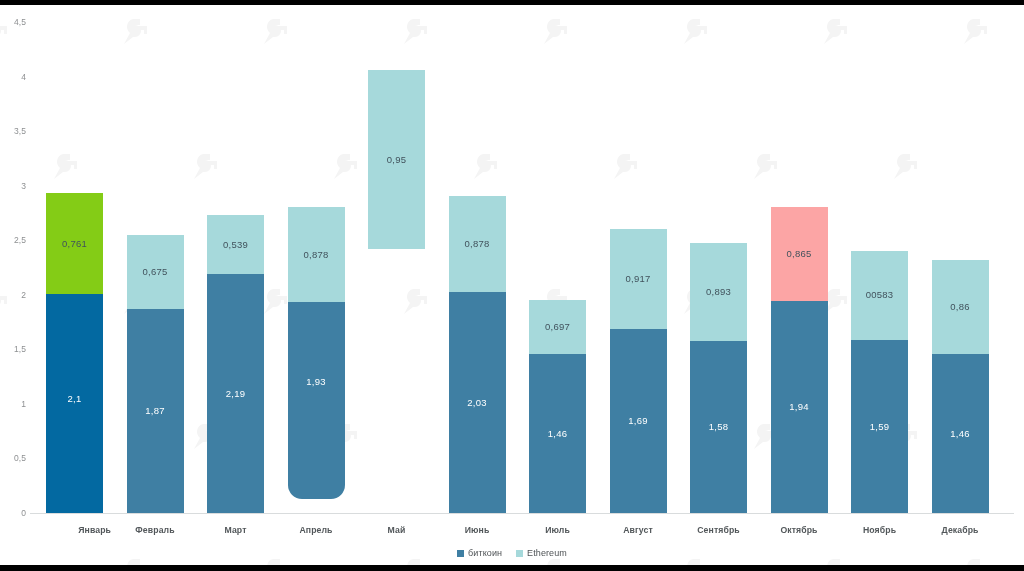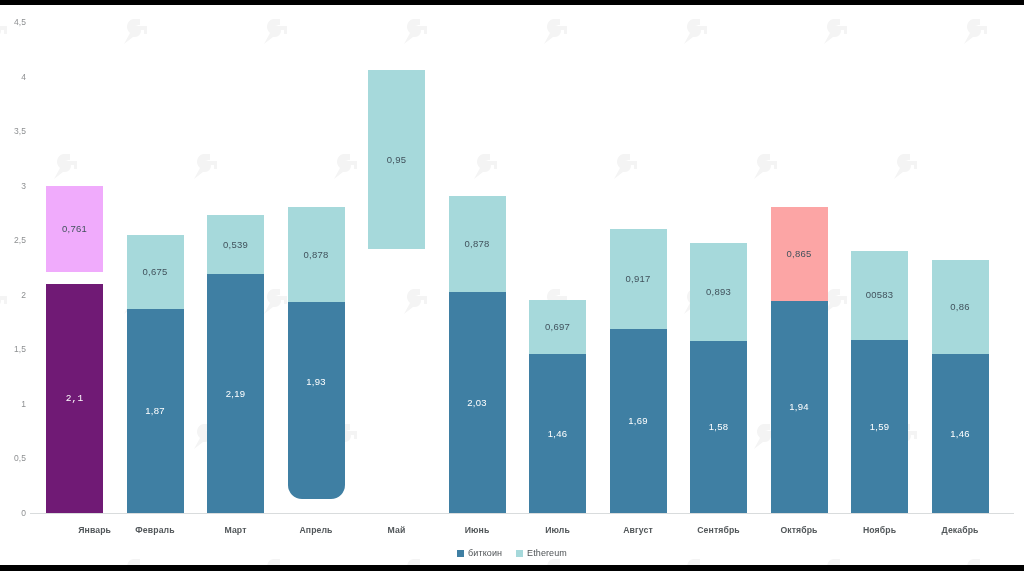--- a/index.html
+++ b/index.html
@@ -412,24 +412,24 @@
         <div class="y-tick-label" style="top: 180.667px;">3</div>
         <div class="y-tick-label" style="top: 126.111px;">3,5</div>
         <div class="y-tick-label" style="top: 71.5556px;">4</div>
         <div class="y-tick-label" style="top: 17px;">4,5</div>
       </div>
 
     <div class="baseline" id="baseline" style="top: 508px;"></div>
 
     <div class="bars-layer" id="bars-layer">
         <div class="bar-group" style="left: 46px; width: 57px; height: 312.167px; bottom: 30px;">
-          <div class="seg seg-btc" style="bottom: 0px; height: 229.133px; background: #701a75; font-family: Liberation Mono, monospace;">
+          <div class="seg seg-btc" style="bottom: 0px; height: 229.133px; background: #0369a1;">
             <span class="seg-label label-btc">2,1</span>
           </div>
-          <div class="seg seg-eth" style="bottom: 241px; height: 86px; background: #f0abfc;">
+          <div class="seg seg-eth" style="bottom: 219px; height: 101px; background: #84cc16;">
             <span class="seg-label label-eth">0,761</span>
           </div>
         </div>
         <div class="bar-group" style="left: 126.5px; width: 57px; height: 277.688px; bottom: 30px;">
           <div class="seg seg-btc" style="bottom: 0px; height: 204.038px; background: rgb(63, 127, 163);">
             <span class="seg-label label-btc">1,87</span>
           </div>
           <div class="seg seg-eth" style="bottom: 204.038px; height: 73.65px; background: rgb(166, 217, 219);">
             <span class="seg-label label-eth">0,675</span>
           </div>

